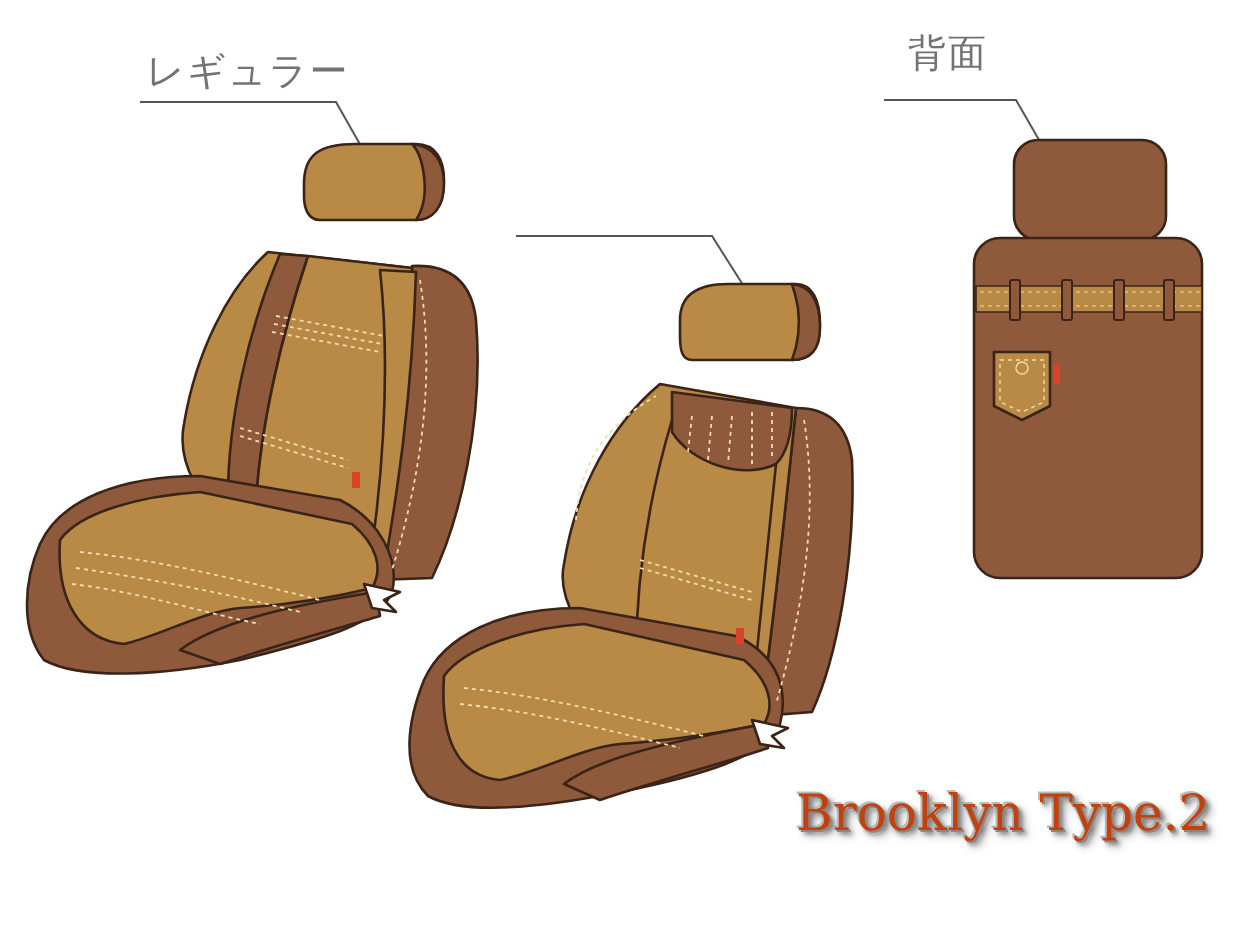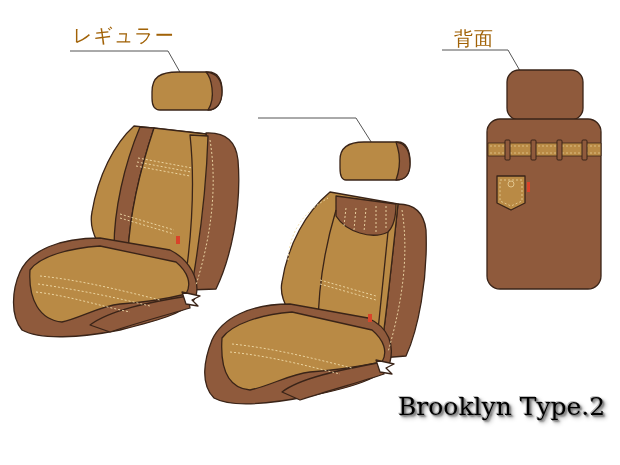--- a/index.html
+++ b/index.html
@@ -1,18 +1,18 @@
 <!DOCTYPE html>
 <html><head>
 <meta charset="utf-8">
 <style>
   html,body{margin:0;padding:0;background:#ffffff;}
   #stage{position:relative;width:620px;height:465px;overflow:hidden;background:#ffffff;font-family:"DejaVu Sans",sans-serif;}
-  .label{position:absolute;font-size:19px;color:#a16207;letter-spacing:1px;}
-  .title{position:absolute;left:398px;top:392px;font-family:"DejaVu Serif","Liberation Serif",serif;font-size:25px;color:#000000;
+  .label{position:absolute;font-size:19px;color:#737373;letter-spacing:1px;}
+  .title{position:absolute;left:398px;top:392px;font-family:"DejaVu Serif","Liberation Serif",serif;font-size:25px;color:#c2410c;
     text-shadow:1px 1px 0 #888,2px 2px 2px #777,-1px -1px 0 #bbb,3px 3px 4px rgba(0,0,0,.35);}
   svg{position:absolute;left:0;top:0;}
 </style>
 </head>
 <body>
 
 <div id="stage">
 
   <svg width="620" height="465" viewBox="0 0 620 465">
     <defs>
@@ -108,16 +108,16 @@
       </g>
 
       <path d="M497 176 L525 176 L525 203 L511 210 L497 203 Z" fill="#b98a45"></path>
       <path d="M500 180 L522 180 L522 201 L511 206 L500 201 Z" fill="none" stroke="#f1dcaa" stroke-width="0.7" stroke-dasharray="2 2"></path>
       <circle cx="511" cy="184" r="3" fill="none" stroke="#f1dcaa" stroke-width="0.7"></circle>
       <rect x="527" y="182" width="3" height="10" fill="#d9432a" stroke="none"></rect>
     </g>
   </svg>
 
   <div class="label" style="left:73px;top:23px;">レギュラー</div>
-  <div class="label" style="left:454px;top:26px;">背面</div>
+  <div class="label" style="left:454px;top:14px;">背面</div>
 
   <div class="title">Brooklyn Type.2</div>
 </div>
 
 </body></html>

